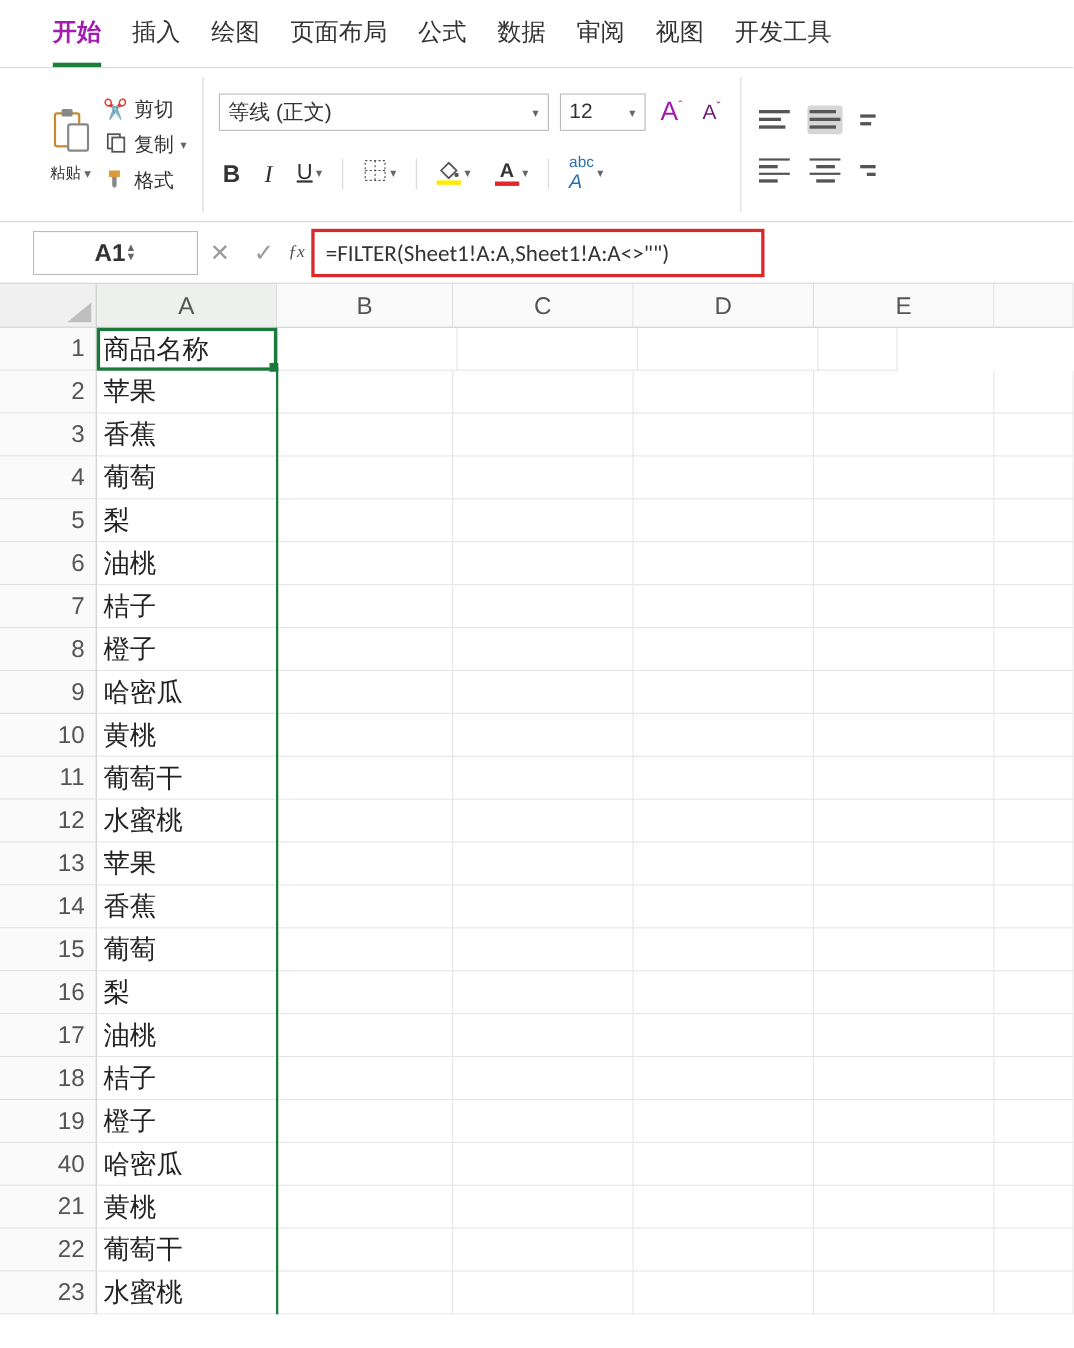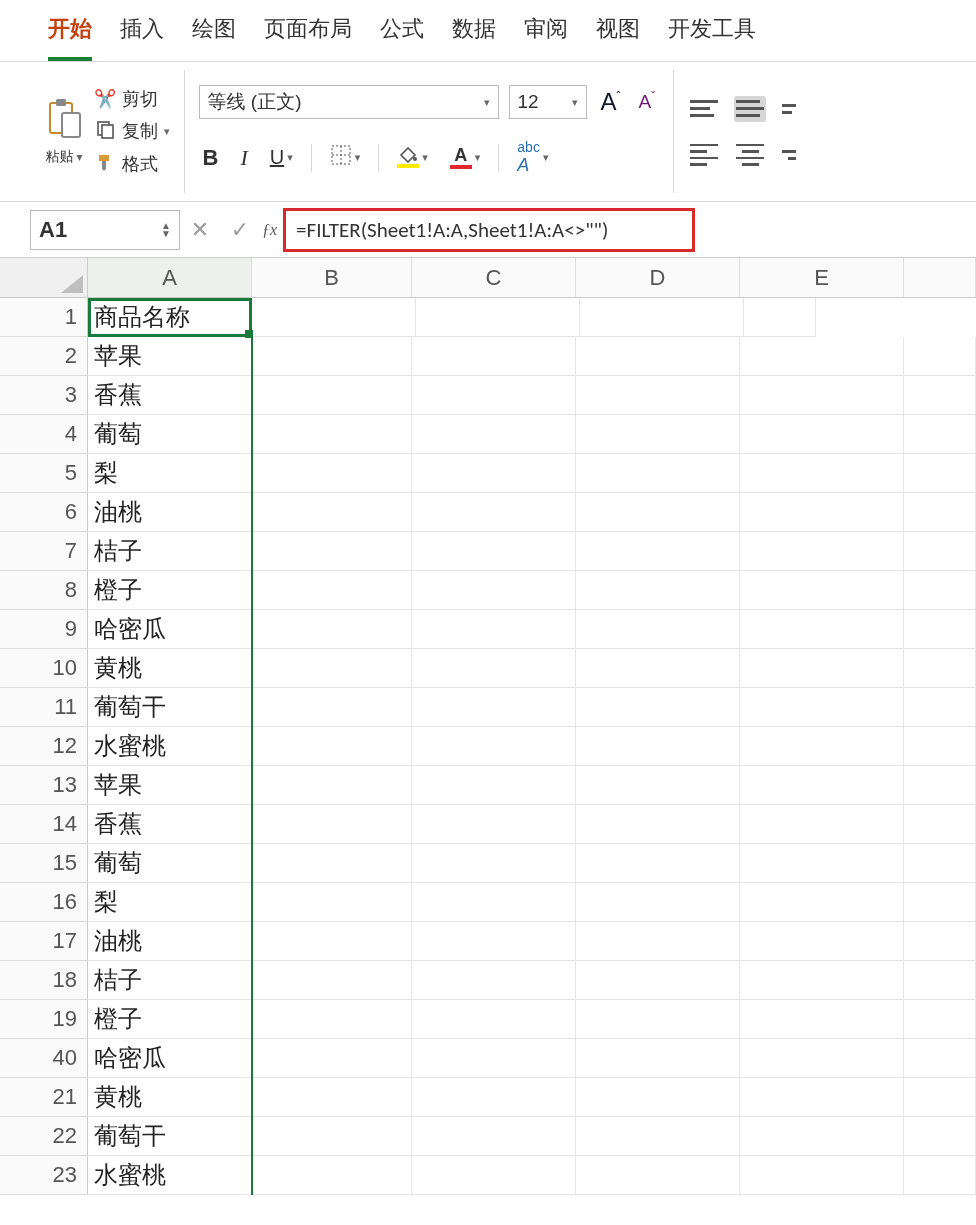--- a/index.html
+++ b/index.html
@@ -21,21 +21,21 @@
     border-bottom: 1px solid #d8d8d8;
     height: 62px;
   }
   .tab {
     padding-bottom: 12px;
     cursor: pointer;
     white-space: nowrap;
     font-weight: 500;
   }
   .tab.active {
-    color: #c2410c;
+    color: #a21caf;
     border-bottom: 4px solid #1a7f37;
     font-weight: 700;
     font-family: Liberation Serif, serif;
   }
 
   
   .toolbar {
     display: flex;
     align-items: stretch;
     padding: 8px 20px 8px 30px;
@@ -95,21 +95,21 @@
     display: flex;
     align-items: center;
     height: 56px;
     border-bottom: 1px solid #d0d0d0;
     padding: 0 0 0 30px;
   }
   .name-box {
     width: 150px;
     height: 40px;
     border: 1px solid #bbb;
-    display: flex; align-items: center; justify-content: space-between;
+    display: flex; align-items: center; justify-content: center;
     padding: 0 8px;
     font-size: 22px;
     font-weight: 600;
   }
   .name-box .stepper { display:flex; flex-direction:column; line-height: 8px; font-size: 10px; color:#666; }
   .fb-btn { width: 40px; text-align: center; color: #9a9a9a; font-size: 22px; cursor: pointer; }
   .fx { font-style: italic; font-family: Georgia, serif; font-size: 16px; color: #555; margin: 0 6px 0 2px; }
   .formula-box {
     flex: 0 0 auto;
     width: 412px;
@@ -274,21 +274,21 @@
     <div class="font-block">
       <div class="font-row1">
         <div class="sel font-name">
           <span>等线 (正文)</span>
           <span class="caret" style="font-size:11px;color:#666">▾</span>
         </div>
         <div class="sel font-size">
           <span>12</span>
           <span class="caret" style="font-size:11px;color:#666">▾</span>
         </div>
-        <span class="aa-btn" style="color:#0f172a">A<sup>ˆ</sup></span>
+        <span class="aa-btn" style="color:#a21caf">A<sup>ˆ</sup></span>
         <span class="aa-btn" style="color:#701a75;font-size:19px">A<sup>ˇ</sup></span>
       </div>
       <div class="font-row2">
         <span class="btn bold">B</span>
         <span class="btn italic">I</span>
         <span class="btn">
             <span style="text-decoration:underline">U</span>
             <span class="caret">▾</span>
           </span>
         <span class="vsep"></span>

